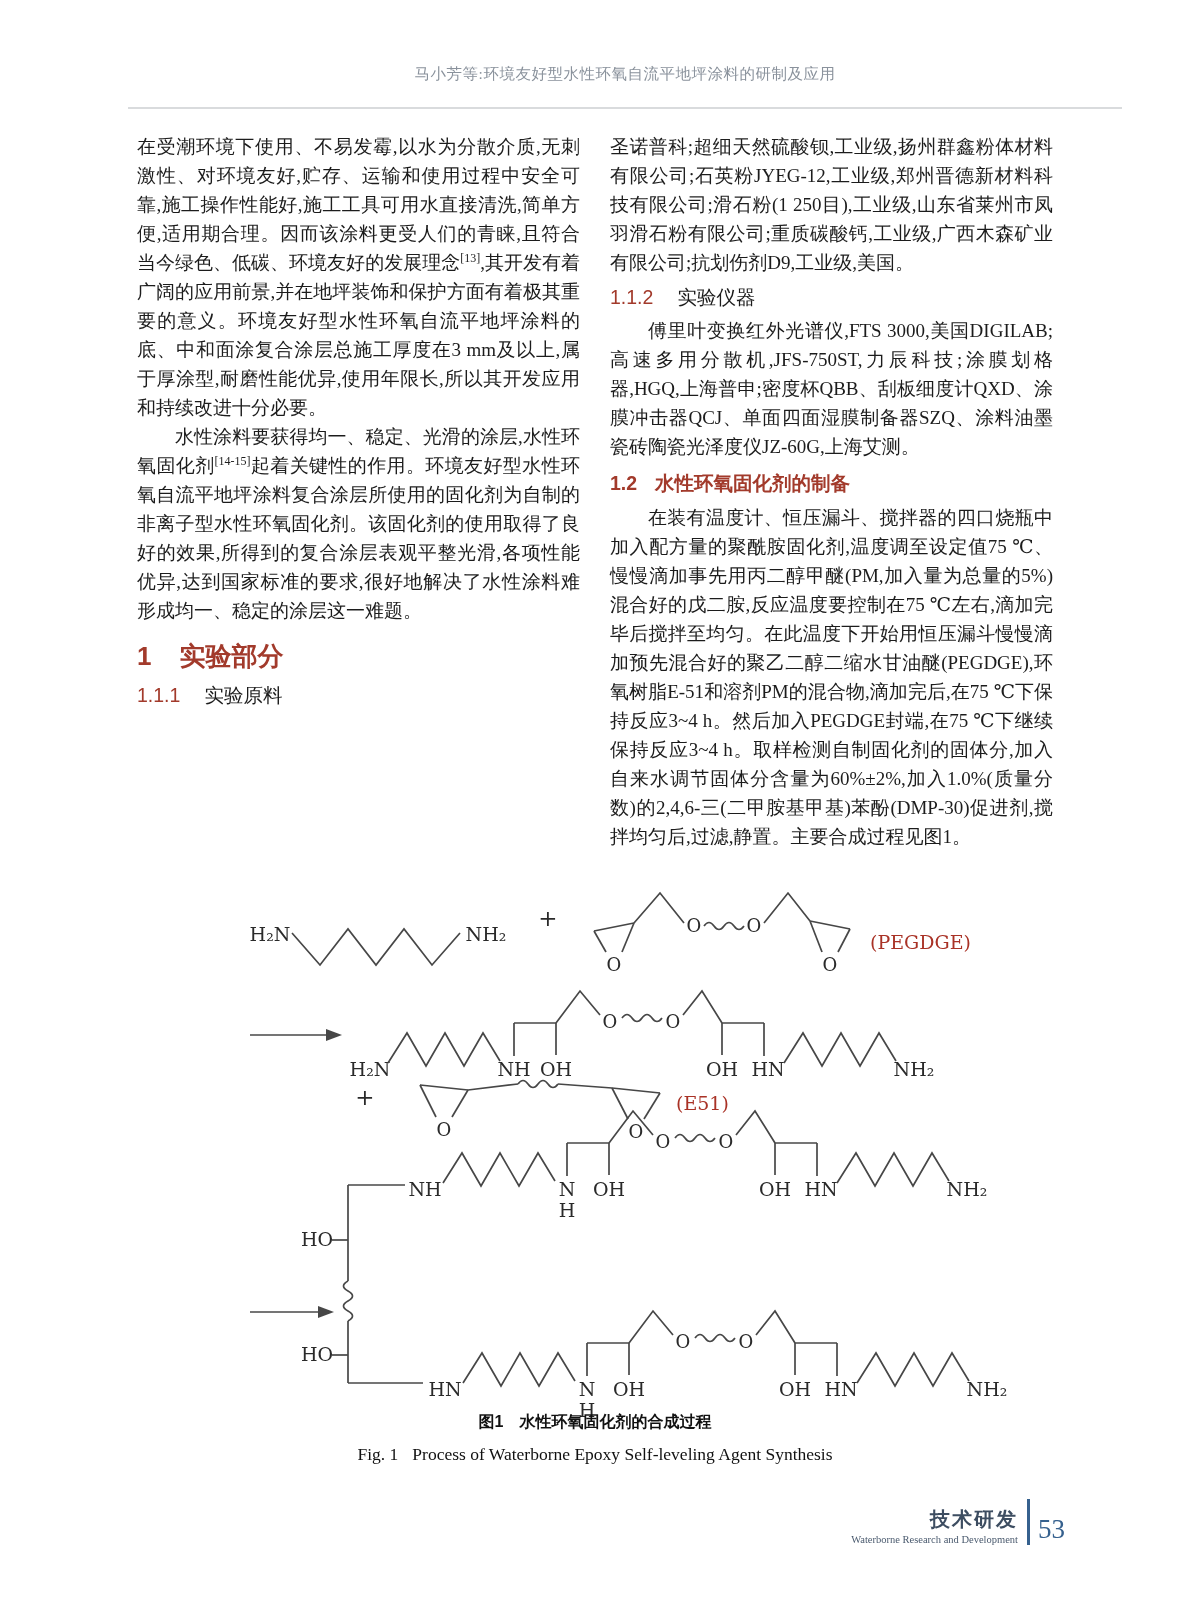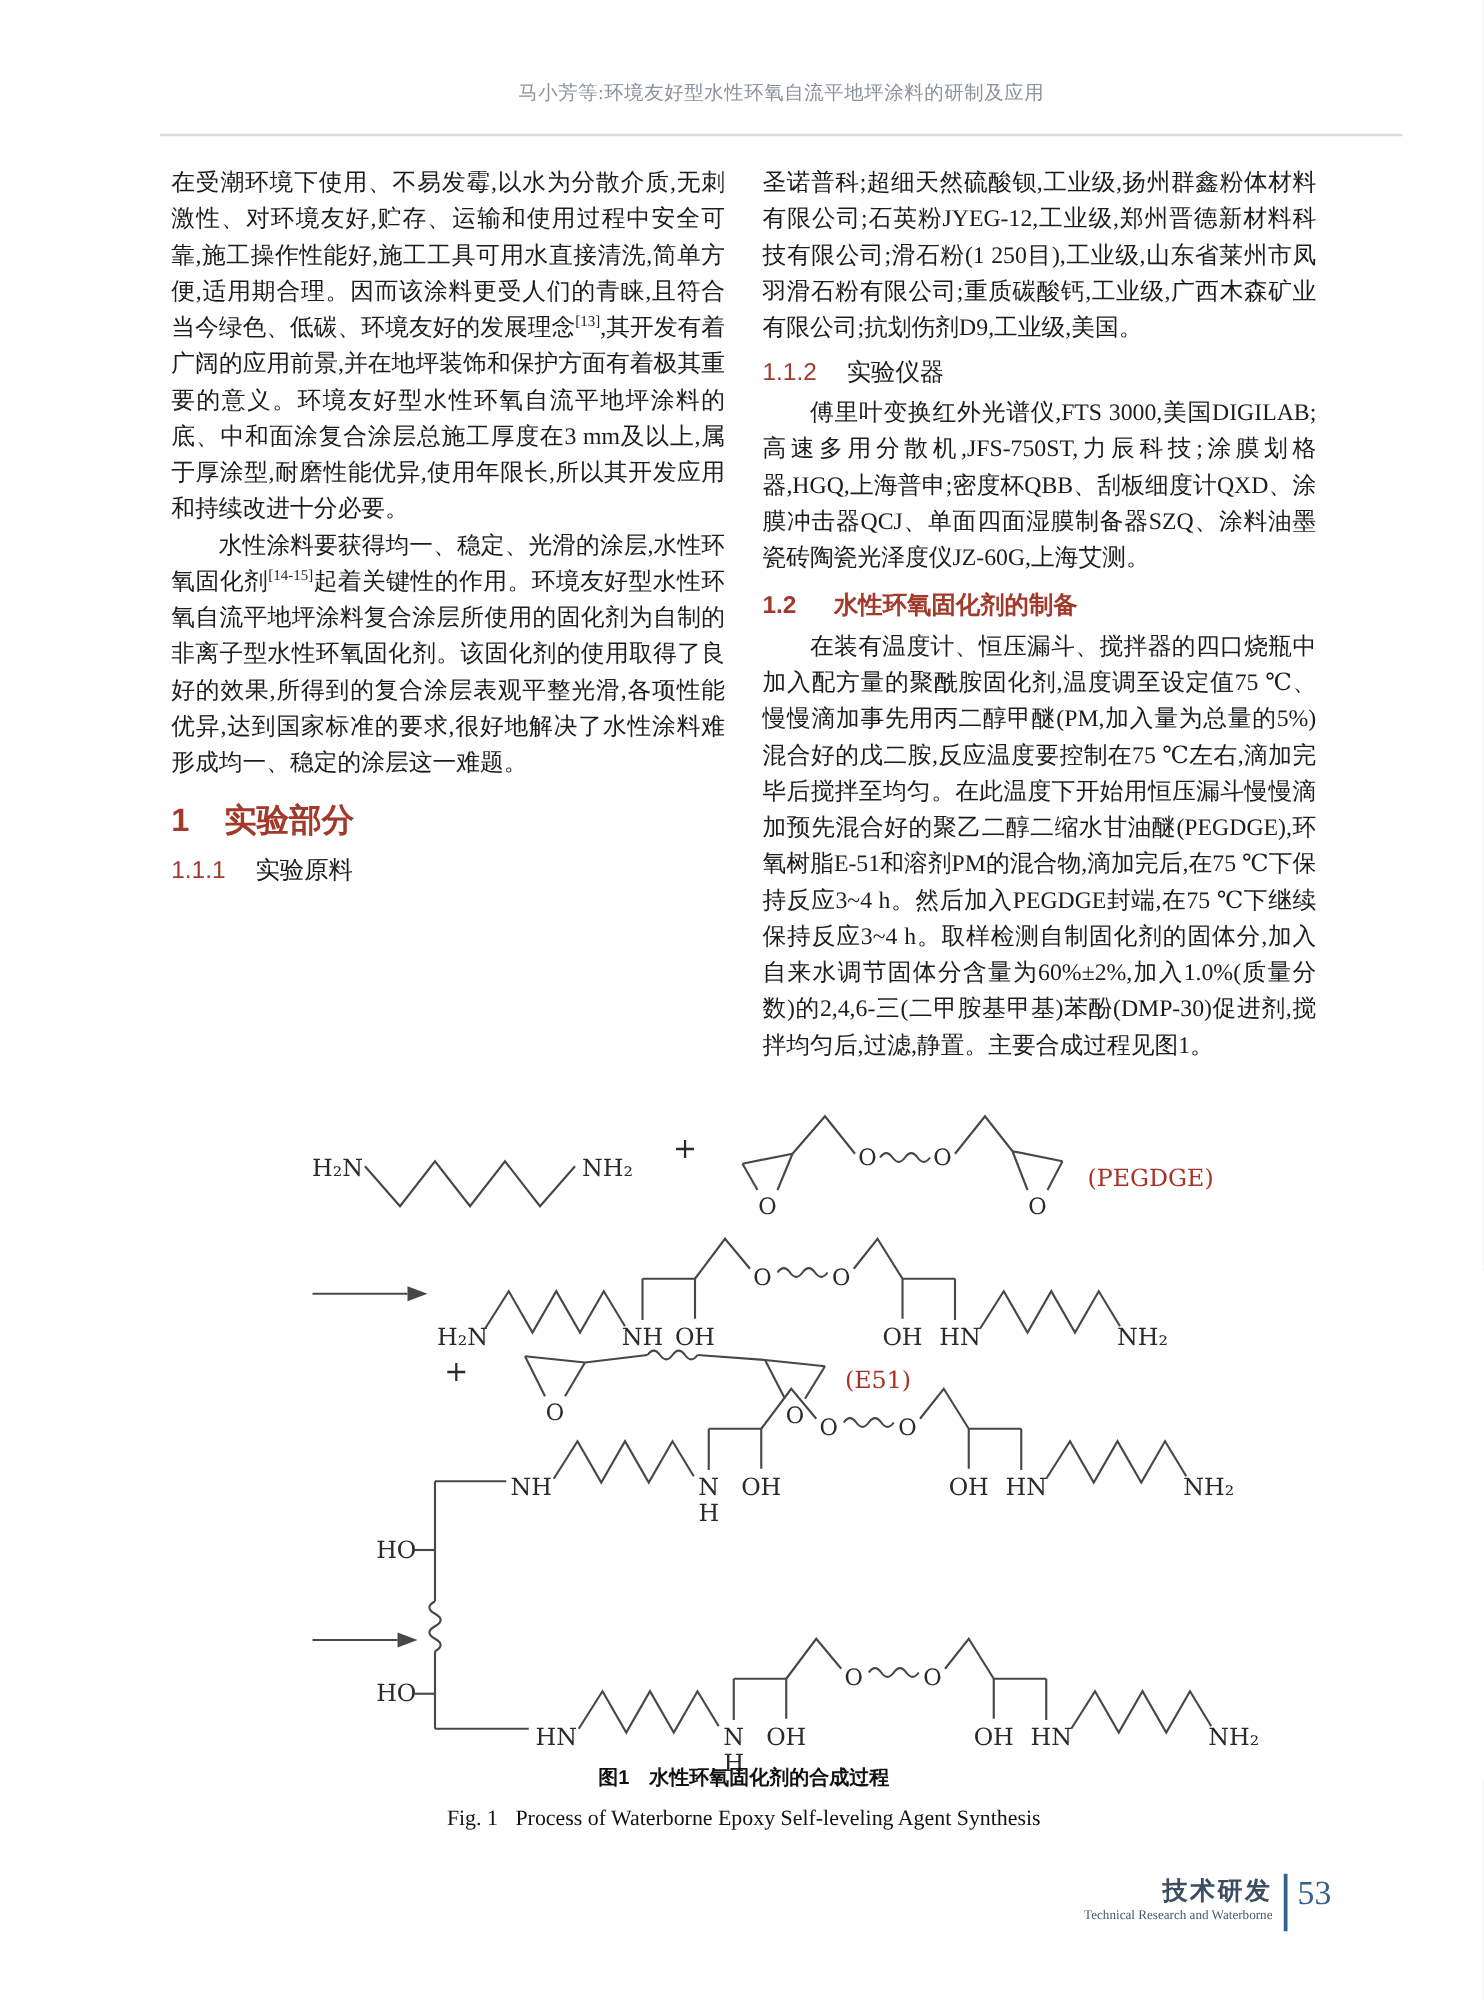--- a/index.html
+++ b/index.html
@@ -14,37 +14,37 @@
   .col-left{left:137px;}
   .col-right{left:610px;}
   .body-p{margin:0;font-size:19px;line-height:29px;text-align:justify;text-justify:inter-ideograph;}
   .indent{text-indent:38px;}
   sup{font-size:12px;line-height:0;}
   .sec1{margin:14px 0 8px;font-family:"Liberation Sans","DejaVu Sans",sans-serif;
         font-weight:bold;font-size:26px;color:#a23a2b;}
   .sec1 .num{margin-right:28px;}
   .sec2{margin:9px 0 6px;font-family:"Liberation Sans","DejaVu Sans",sans-serif;
         font-weight:bold;font-size:19.5px;color:#a23a2b;}
-  .sec2 .num{margin-right:30px;}
+  .sec2 .num{margin-right:18px;}
   .sec3{margin:7px 0 5px;font-size:19.5px;font-weight:normal;}
   .sec3 .num{font-family:"Liberation Sans","DejaVu Sans",sans-serif;color:#a23a2b;margin-right:24px;}
   .sec3 .ttl{color:#1c1c1c;}
   
   .figure-svg{position:absolute;left:120px;top:885px;}
   .figure-svg text{font-family:"DejaVu Serif","Liberation Serif",serif;fill:#2a2a2a;}
   .figure-svg .bond{stroke:#474747;stroke-width:1.7;fill:none;}
   .figure-svg .red{fill:#a93226;}
   .caption-zh{position:absolute;top:1412px;left:137px;width:916px;text-align:center;
         font-family:"Liberation Sans","DejaVu Sans",sans-serif;font-weight:bold;font-size:16px;color:#111;}
   .caption-zh .fig-label{margin-right:16px;}
   .caption-en{position:absolute;top:1444px;left:137px;width:916px;text-align:center;
         font-weight:normal;font-size:17.5px;color:#111;}
   .caption-en .fig-label{margin-right:14px;}
   
-  .page-footer{position:absolute;top:1499px;right:122px;display:flex;align-items:flex-start;}
+  .page-footer{position:absolute;top:1499px;right:122px;display:flex;align-items:flex-end;}
   .f-left{text-align:right;margin-right:9px;}
   .f-zh{font-family:"Liberation Sans","DejaVu Sans",sans-serif;font-weight:bold;
         font-size:20px;color:#3d4d61;letter-spacing:2px;}
   .f-en{font-size:10.5px;color:#4a5a6e;margin-top:1px;}
   .f-bar{width:3px;height:46px;background:#36618e;margin-right:8px;}
   .f-page{font-size:27px;color:#36618e;}
 </style>
 </head>
 <body>
 
@@ -205,19 +205,19 @@
   <div class="caption-zh">
     <span class="fig-label">图1</span><span>水性环氧固化剂的合成过程</span>
   </div>
   <div class="caption-en">
     <span class="fig-label">Fig. 1</span><span>Process of Waterborne Epoxy Self-leveling Agent Synthesis</span>
   </div>
 
   <div class="page-footer">
     <div class="f-left">
       <div class="f-zh">技术研发</div>
-      <div class="f-en">Technical Research and Waterborne</div>
+      <div class="f-en">Waterborne Research and Development</div>
     </div>
     <div class="f-bar"></div>
     <div class="f-page">53</div>
   </div>
 
 </div>
 
 </body></html>

